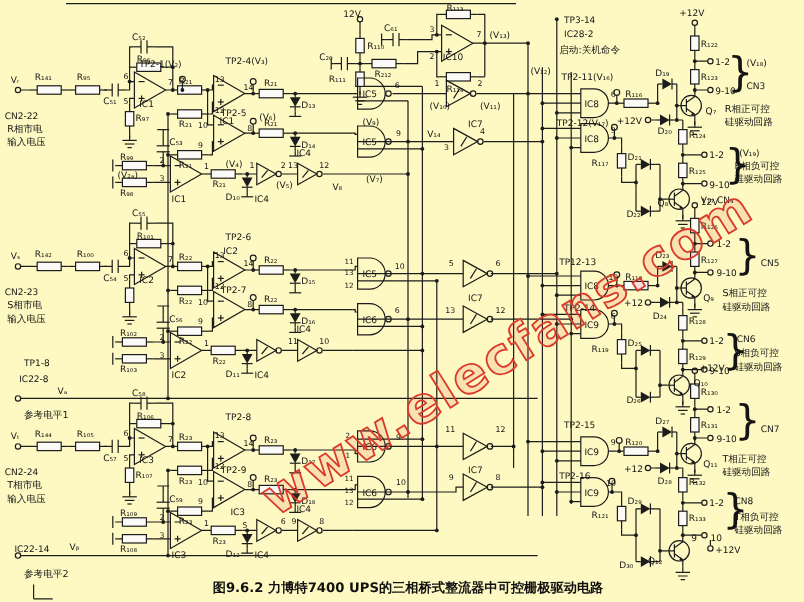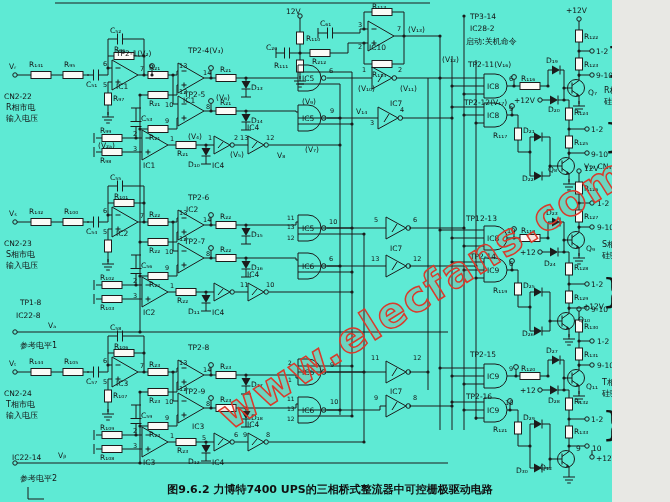--- a/index.html
+++ b/index.html
@@ -1,24 +1,24 @@
 <!DOCTYPE html>
 <html><head>
 <meta charset="utf-8">
 <style>
   html,body{margin:0;padding:0;background:#e8e8e4;}
-  #page{position:relative;width:612px;height:502px;background:#5eead4;overflow:hidden;
+  #page{position:relative;width:670px;height:502px;background:#fef9c3;overflow:hidden;
         font-family:"DejaVu Sans",sans-serif;}
   svg{position:absolute;left:0;top:0;}
   svg path,svg line,svg circle,svg rect{stroke:#1c1c1c;stroke-width:1;fill:none;}
   svg rect{fill:#fbfaf6;}
   svg .fillb{fill:#1c1c1c;stroke:none;}
   svg text{fill:#141414;stroke:none;font-family:"DejaVu Sans",sans-serif;}
   svg text.wm{fill:none;stroke-width:1.4;font-weight:bold;letter-spacing:2px;opacity:.8;}
-  #caption{position:absolute;left:50px;top:482px;width:560px;text-align:center;
+  #caption{position:absolute;left:60px;top:482px;width:560px;text-align:center;
            font-size:11px;font-weight:bold;color:#111;}
   #wmmain{position:absolute;left:222px;top:394px;font-size:42px;font-weight:bold;
           letter-spacing:2px;transform:rotate(-32deg);transform-origin:0 50%;
           color:rgba(217,58,43,.12);white-space:nowrap;pointer-events:none;}
 </style>
 </head>
 <body>
 
 <div id="page">
 

